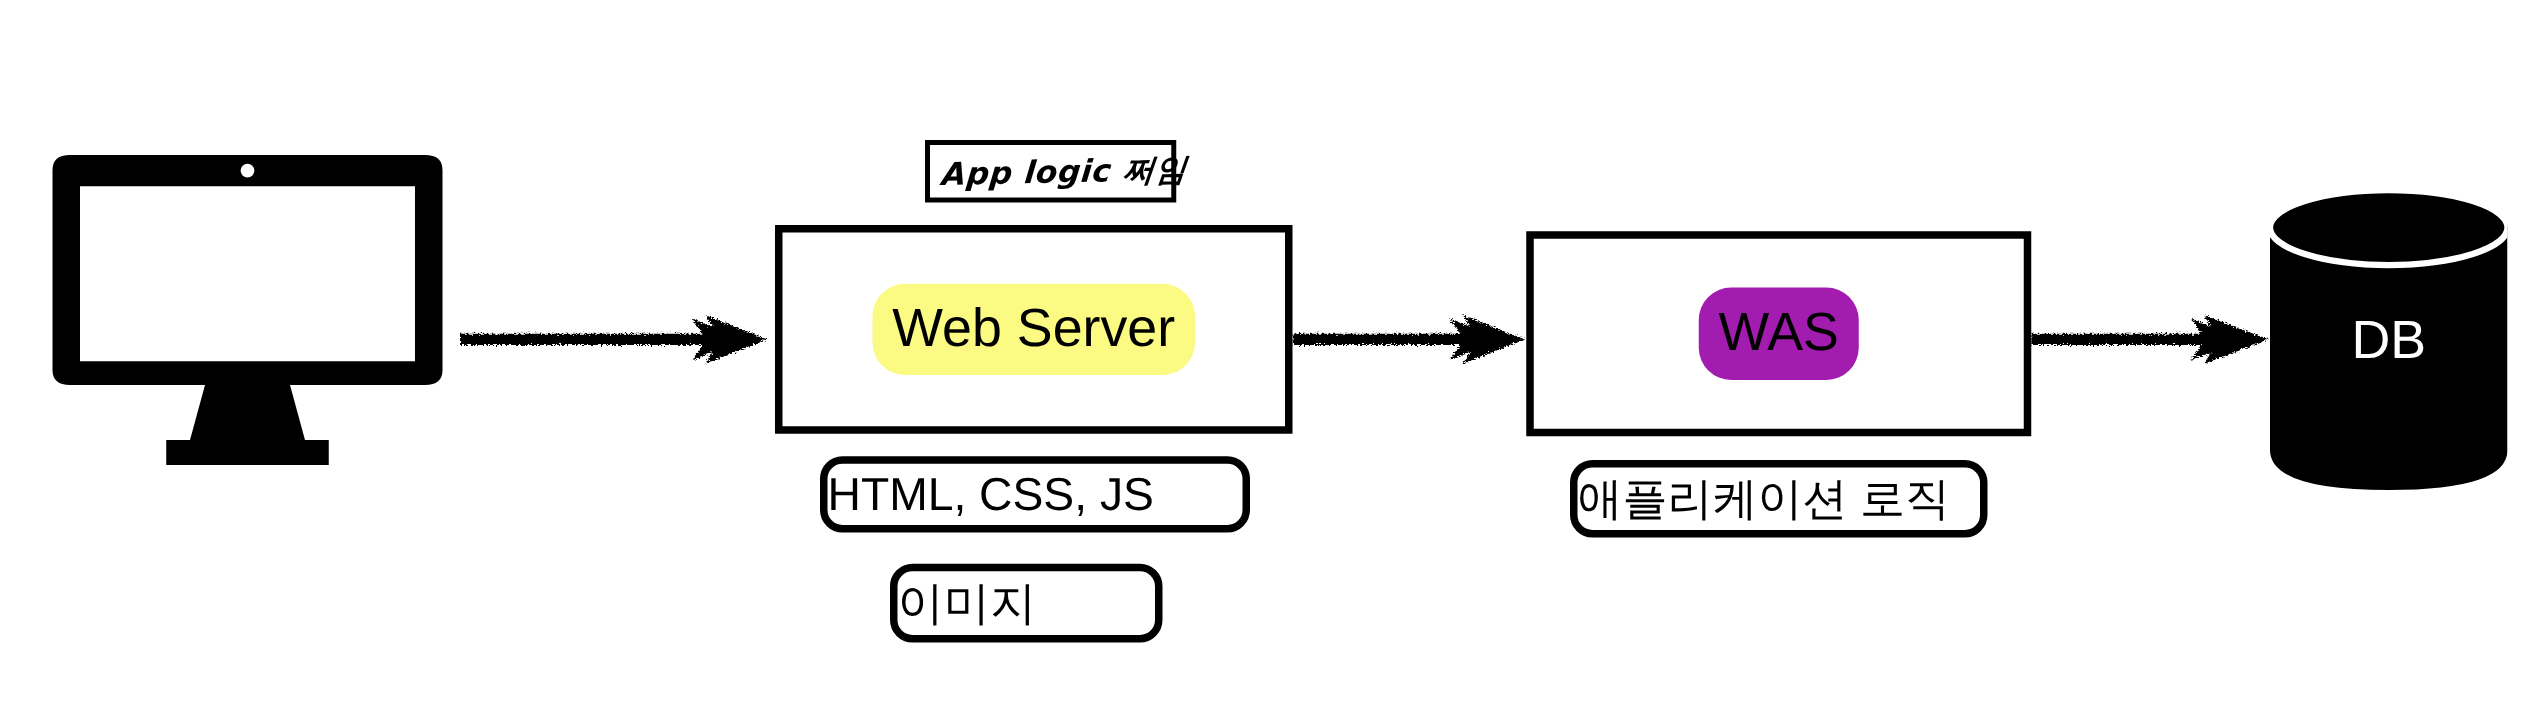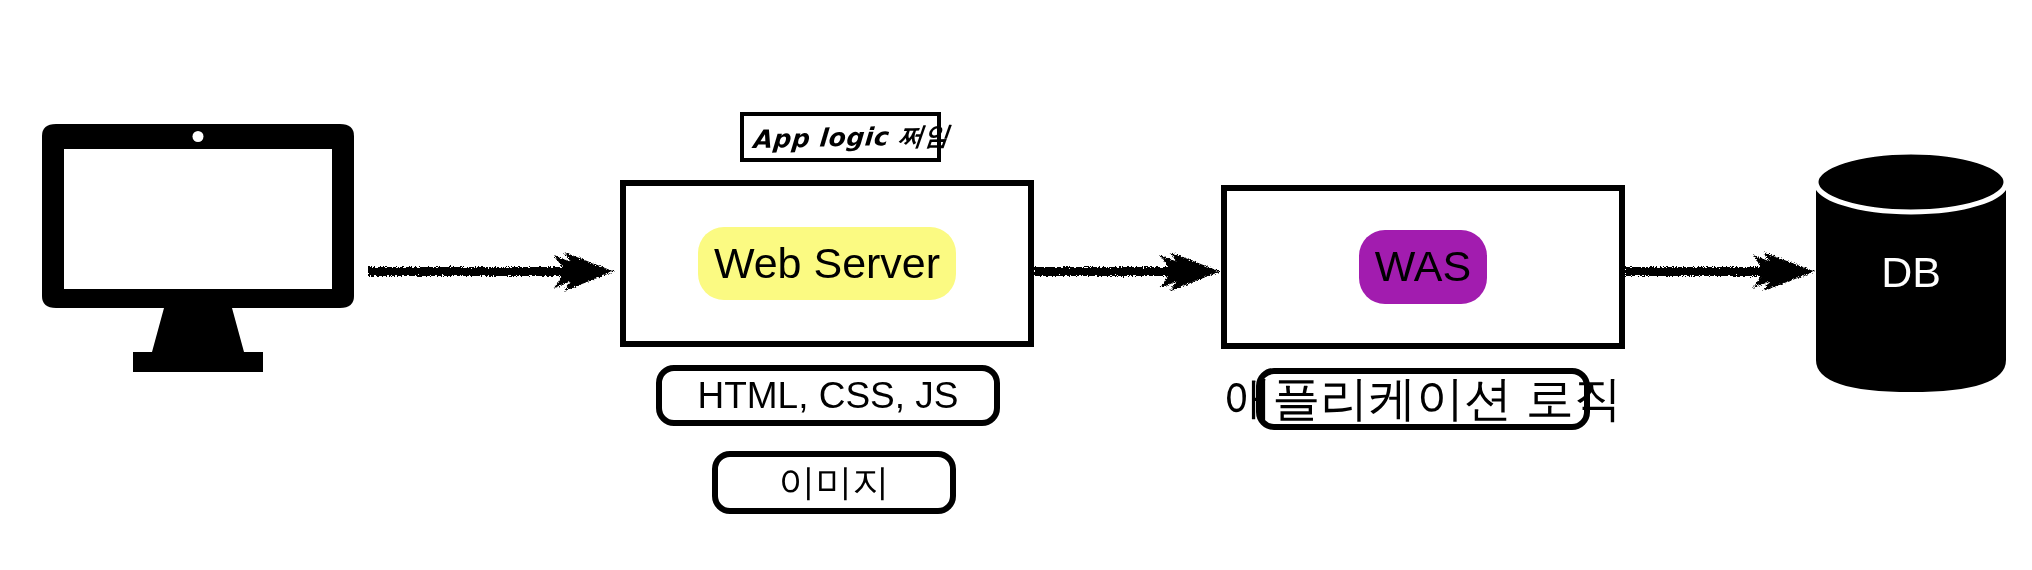--- a/index.html
+++ b/index.html
@@ -83,27 +83,26 @@
 
   
   .pill {
     position: absolute;
     box-sizing: border-box;
     background: #ffffff;
     border: 6px solid #000000;
     border-radius: 18px;
     display: flex;
     align-items: center;
-    justify-content: center;
     color: #000000;
     white-space: nowrap;
   }
   #pill-html  { left: 656px;  top: 365px; width: 344px; height: 61px; font-size: 37px; }
-  #pill-image { left: 712px;  top: 451px; width: 244px; height: 63px; font-size: 37px; font-family: Liberation Serif, serif; }
-  #pill-applogic { left: 1256px; top: 368px; width: 334px; height: 62px; font-size: 48px; }
+  #pill-image { left: 712px;  top: 451px; width: 218px; height: 63px; font-size: 37px; font-family: Liberation Serif, serif; }
+  #pill-applogic { left: 1256px; top: 368px; width: 334px; height: 62px; font-size: 36px; }
 
   
   #db-cylinder {
     position: absolute;
     left: 1816px;
     top: 152px;
     width: 190px;
     height: 240px;
   }
   #db-cylinder .db-label {

